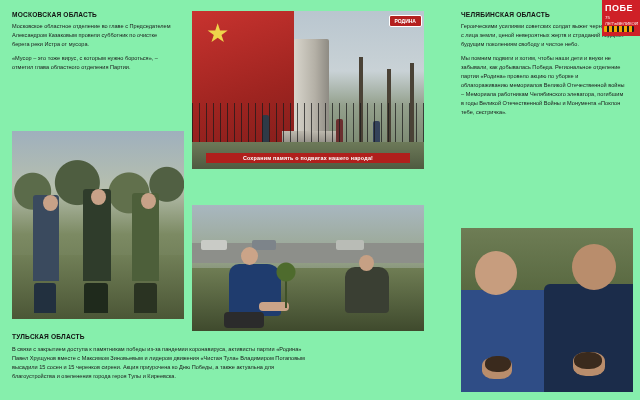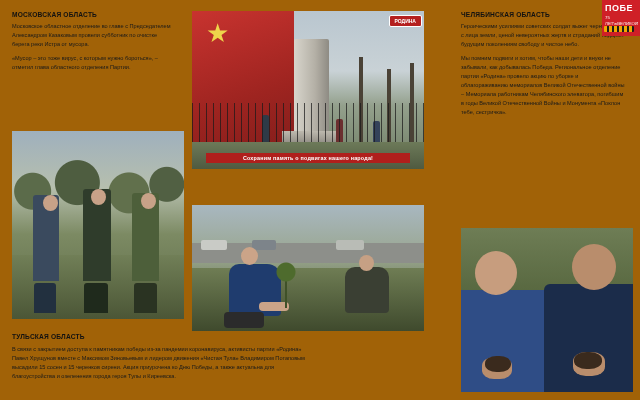--- a/index.html
+++ b/index.html
@@ -12,21 +12,21 @@
     height: 400px;
     overflow: hidden;
     font-family: "Liberation Sans", sans-serif;
     color: #222;
     position: relative;
   }
   .page {
     position: relative;
     width: 640px;
     height: 400px;
-    background: #a16207;
+    background: #86efac;
   }
   .region-title {
     position: absolute;
     font-size: 6.6px;
     font-weight: bold;
     letter-spacing: 0.2px;
     color: #111;
     text-transform: uppercase;
   }
   .body-text {

